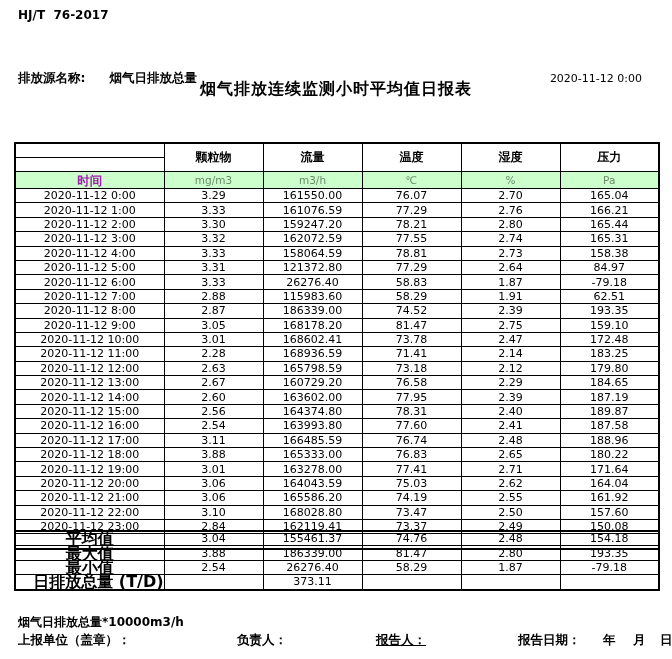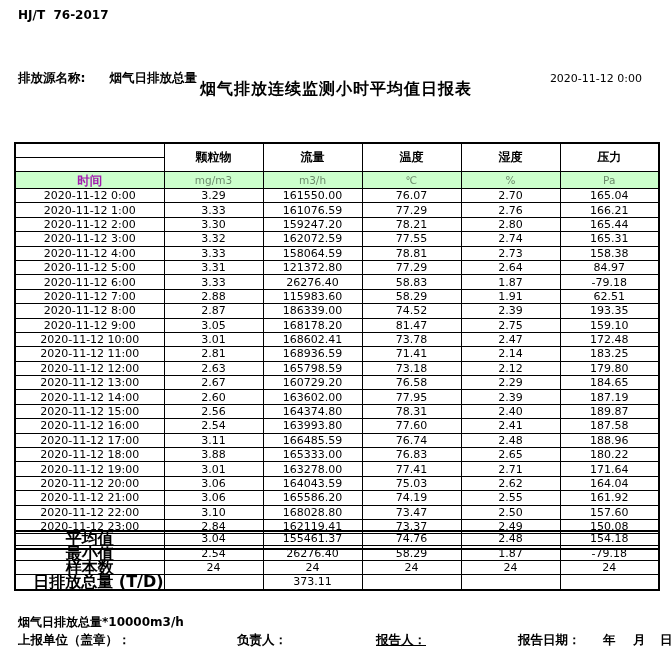--- a/index.html
+++ b/index.html
@@ -167,21 +167,21 @@
         <tr>
           <td>2020-11-12 10:00</td>
           <td>3.01</td>
           <td>168602.41</td>
           <td>73.78</td>
           <td>2.47</td>
           <td>172.48</td>
         </tr>
         <tr>
           <td>2020-11-12 11:00</td>
-          <td>2.81</td>
+          <td>2.28</td>
           <td>168936.59</td>
           <td>71.41</td>
           <td>2.14</td>
           <td>183.25</td>
         </tr>
         <tr>
           <td>2020-11-12 12:00</td>
           <td>2.63</td>
           <td>165798.59</td>
           <td>73.18</td>
@@ -301,34 +301,34 @@
     <tbody id="summary-rows">
         <tr>
           <td>平均值</td>
           <td>3.04</td>
           <td>155461.37</td>
           <td>74.76</td>
           <td>2.48</td>
           <td>154.18</td>
         </tr>
         <tr>
+          <td>最大值</td>
+          <td>3.88</td>
+          <td>186339.00</td>
+          <td>81.47</td>
+          <td>2.80</td>
+          <td>193.35</td>
+        </tr>
+        <tr>
           <td>最小值</td>
           <td>2.54</td>
           <td>26276.40</td>
           <td>58.29</td>
           <td>1.87</td>
           <td>-79.18</td>
-        </tr>
-        <tr>
-          <td>样本数</td>
-          <td>24</td>
-          <td>24</td>
-          <td>24</td>
-          <td>24</td>
-          <td>24</td>
         </tr>
         <tr>
           <td>日排放总量 (T/D)</td>
           <td></td>
           <td>373.11</td>
           <td></td>
           <td></td>
           <td></td>
         </tr>
       </tbody>

